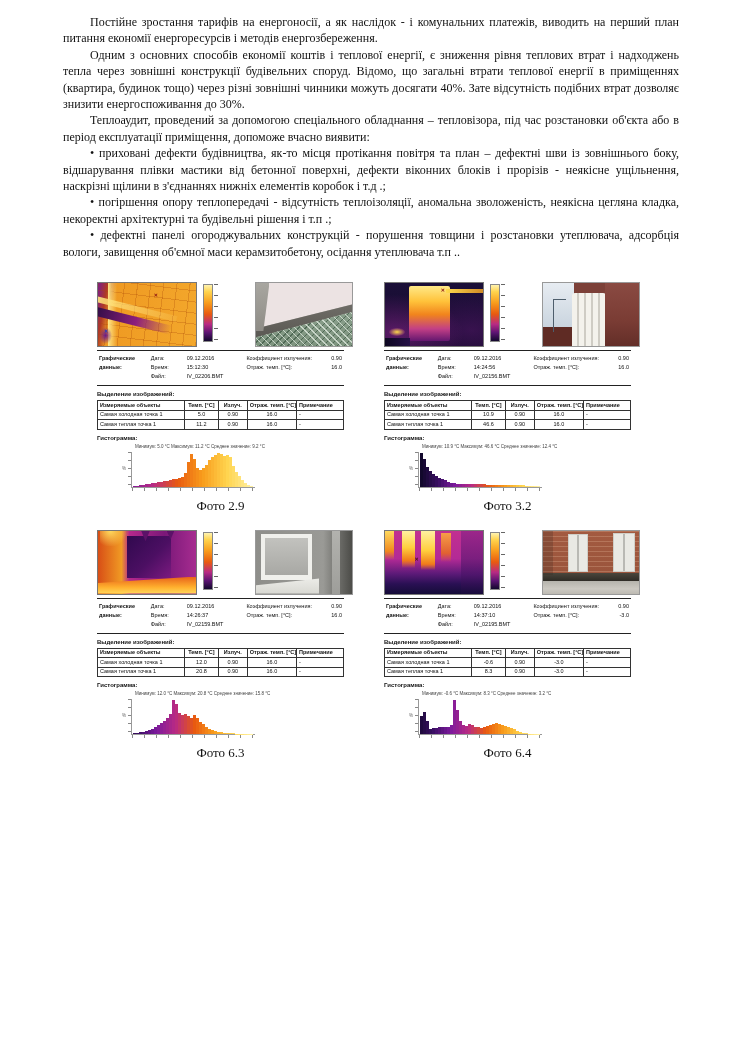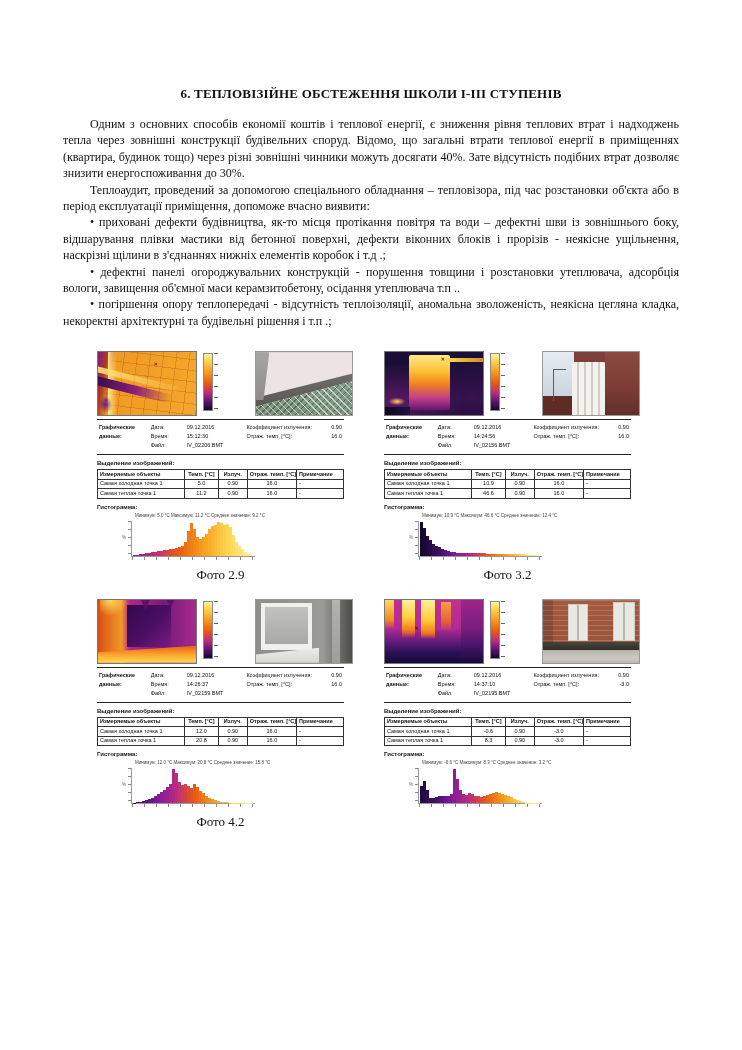--- a/index.html
+++ b/index.html
@@ -127,27 +127,27 @@
   .hist-bars{display:flex;align-items:flex-end;height:36px;border-left:0.6px solid #999;border-bottom:0.6px solid #999;padding-left:1px;width:124px;box-sizing:border-box;}
   .hist-bar{flex:0 0 3px;width:3px;}
   .hist-xticks{margin-left:1px;width:122px;height:3px;background:repeating-linear-gradient(90deg,#888 0 1px,transparent 1px 12px);}
 
   .caption{margin-top:7px;width:247px;text-align:center;font-family:"Liberation Serif",serif;font-size:13px;}
 </style>
 </head>
 <body>
 
 <div class="page">
-  <h1 class="doc-title">6. ТЕПЛОВІЗІЙНЕ ОБСТЕЖЕННЯ ШКОЛИ І-ІІІ СТУПЕНІВ</h1>
   <div class="doc-text">
+    <p class="para">Постійне зростання тарифів на енергоносії, а як наслідок - і комунальних платежів, виводить на перший план питання економії енергоресурсів і методів енергозбереження.</p>
     <p class="para">Одним з основних способів економії коштів і теплової енергії, є зниження рівня теплових втрат і надходжень тепла через зовнішні конструкції будівельних споруд. Відомо, що загальні втрати теплової енергії в приміщеннях (квартира, будинок тощо) через різні зовнішні чинники можуть досягати 40%. Зате відсутність подібних втрат дозволяє знизити енергоспоживання до 30%.</p>
     <p class="para">Теплоаудит, проведений за допомогою спеціального обладнання – тепловізора, під час розстановки об'єкта або в період експлуатації приміщення, допоможе вчасно виявити:</p>
-    <p class="para">• приховані дефекти будівництва, як-то місця протікання повітря та води – дефектні шви із зовнішнього боку, відшарування плівки мастики від бетонної поверхні, дефекти віконних блоків і прорізів - неякісне ущільнення, наскрізні щілини в з'єднаннях нижніх елементів коробок і т.д .;</p>
+    <p class="para">• приховані дефекти будівництва, як-то місця протікання повітря та план – дефектні шви із зовнішнього боку, відшарування плівки мастики від бетонної поверхні, дефекти віконних блоків і прорізів - неякісне ущільнення, наскрізні щілини в з'єднаннях нижніх елементів коробок і т.д .;</p>
+    <p class="para">• погіршення опору теплопередачі - відсутність теплоізоляції, аномальна зволоженість, неякісна цегляна кладка, некоректні архітектурні та будівельні рішення і т.п .;</p>
     <p class="para">• дефектні панелі огороджувальних конструкцій - порушення товщини і розстановки утеплювача, адсорбція вологи, завищення об'ємної маси керамзитобетону, осідання утеплювача т.п ..</p>
-    <p class="para">• погіршення опору теплопередачі - відсутність теплоізоляції, аномальна зволоженість, неякісна цегляна кладка, некоректні архітектурні та будівельні рішення і т.п .;</p>
   </div>
 
   <div class="photo-grid" id="photo-grid">
       <div class="photo-block">
   <div class="images-row">
     <div class="thermal art-t0">
       <i class="fx f1"></i>
       <i class="fx f2"></i>
       <i class="fx f3"></i>
       <i class="fx f4"></i>
@@ -530,21 +530,21 @@
             <div class="hist-bar" style="height: 0.68px; background: rgb(255, 213, 82);"></div>
             <div class="hist-bar" style="height: 0.5px; background: rgb(255, 218, 95);"></div>
             <div class="hist-bar" style="height: 0.5px; background: rgb(255, 222, 108);"></div>
             <div class="hist-bar" style="height: 0.5px; background: rgb(255, 227, 121);"></div>
             <div class="hist-bar" style="height: 0.5px; background: rgb(255, 231, 134);"></div>
             <div class="hist-bar" style="height: 0.5px; background: rgb(255, 236, 147);"></div>
             <div class="hist-bar" style="height: 0.5px; background: rgb(255, 240, 160);"></div>
           </div>
     <div class="hist-xticks"></div>
   </div>
-  <div class="caption">Фото 4.2</div>
+  <div class="caption">Фото 6.3</div>
 </div>
       <div class="photo-block">
   <div class="images-row">
     <div class="thermal art-t3">
       <i class="fx f1"></i>
       <i class="fx f2"></i>
       <i class="fx f3"></i>
       <i class="fx f4"></i>
       <i class="fx f5"></i>
       <i class="tmark m1"></i>
@@ -662,15 +662,16 @@
             <div class="hist-bar" style="height: 2.04px; background: rgb(255, 211, 77);"></div>
             <div class="hist-bar" style="height: 1.36px; background: rgb(255, 216, 90);"></div>
             <div class="hist-bar" style="height: 0.68px; background: rgb(255, 221, 104);"></div>
             <div class="hist-bar" style="height: 0.5px; background: rgb(255, 226, 118);"></div>
             <div class="hist-bar" style="height: 0.5px; background: rgb(255, 230, 132);"></div>
             <div class="hist-bar" style="height: 0.5px; background: rgb(255, 235, 146);"></div>
             <div class="hist-bar" style="height: 0.5px; background: rgb(255, 240, 160);"></div>
           </div>
     <div class="hist-xticks"></div>
   </div>
+  <div class="caption">Фото 6.4</div>
 </div>
     </div>
 </div>
 
 </body></html>

